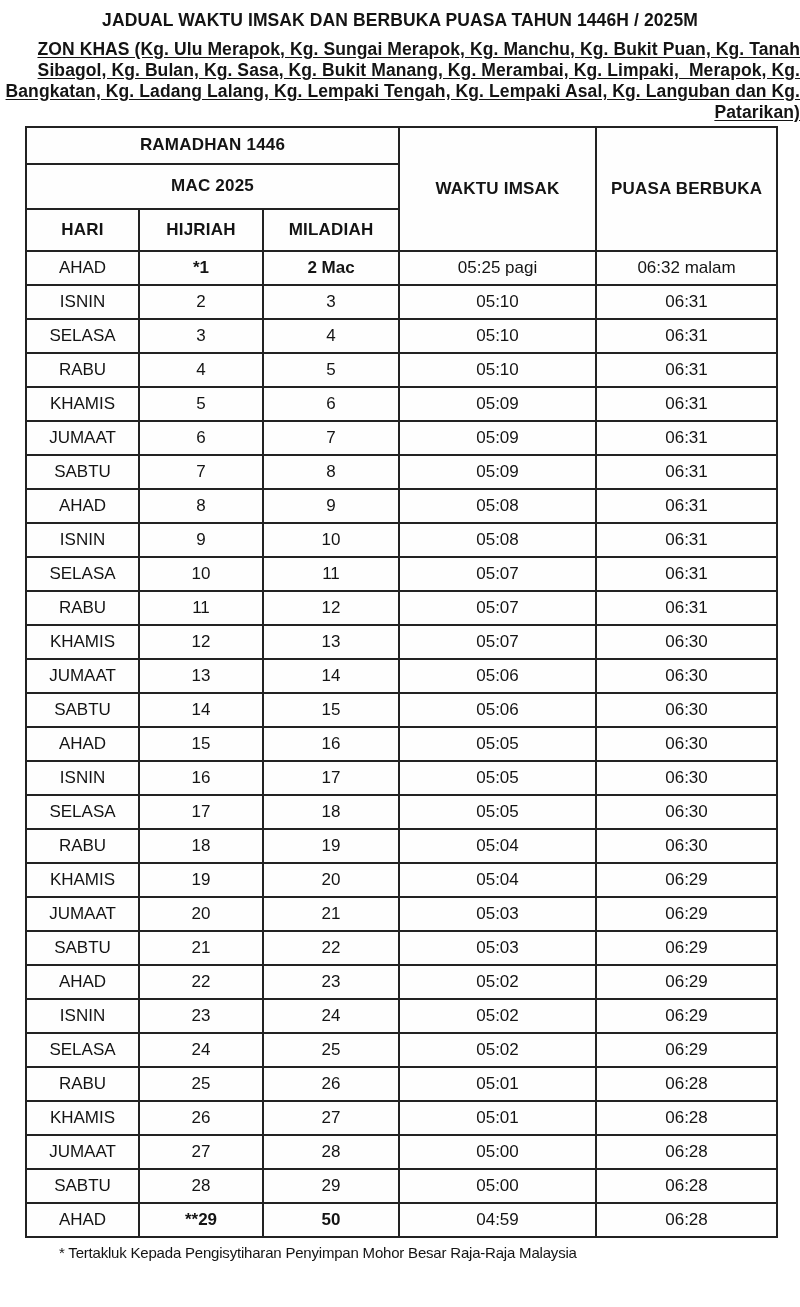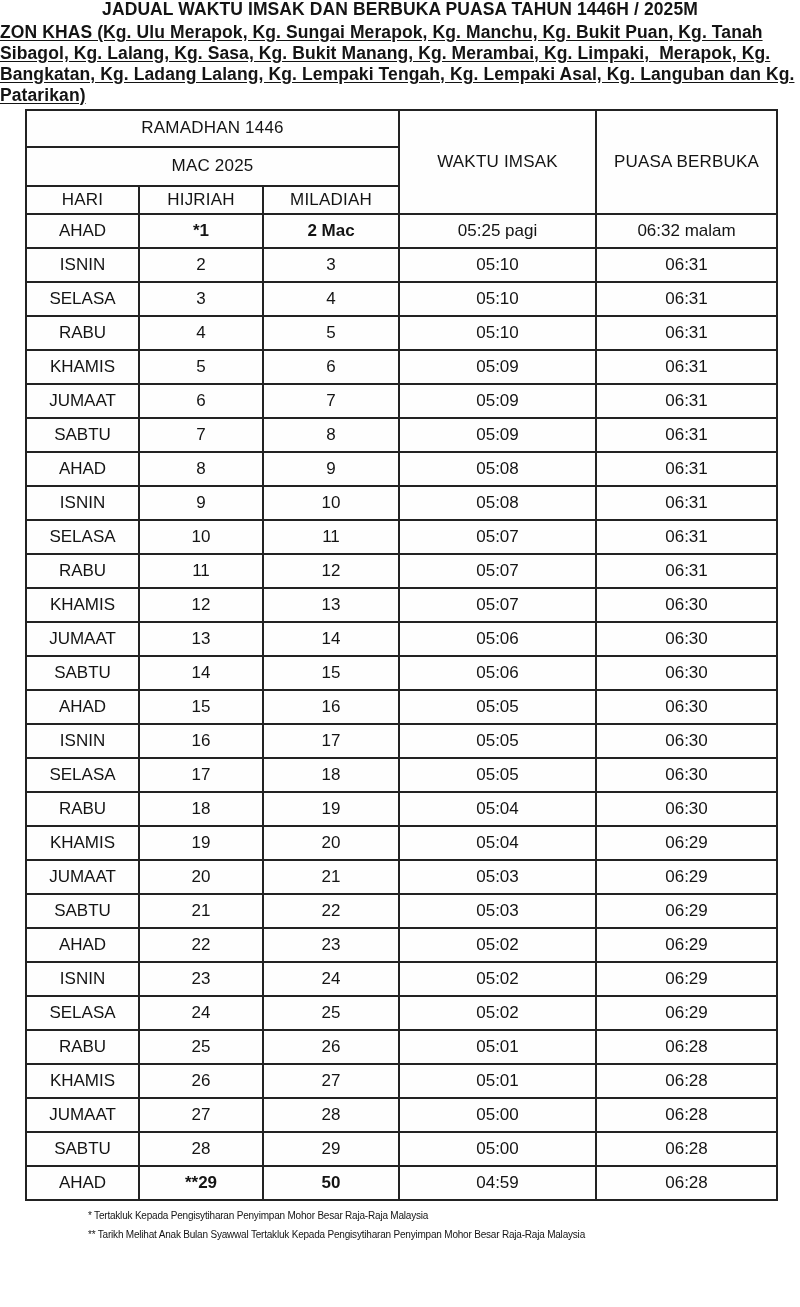--- a/index.html
+++ b/index.html
@@ -8,31 +8,31 @@
     padding: 0;
     background: #ffffff;
   }
   body {
     width: 800px;
     height: 1307px;
     font-family: "Liberation Sans", sans-serif;
     color: #141414;
     overflow: hidden;
   }
-  .page { }
+  .page { padding-top: 11px; }
 
   
   .title-block { text-align: center; }
   .title-line {
     font-size: 17.5px;
     font-weight: bold;
     line-height: 19.5px;
     letter-spacing: 0.1px;
   }
-  .zone-block { margin-top: 2px; text-align: left; }
+  .zone-block { margin-top: 8px; text-align: right; }
   .zone-line {
     display: block;
     font-size: 17.5px;
     font-weight: bold;
     line-height: 21px;
     text-decoration: underline;
     text-underline-offset: 2px;
     white-space: pre-wrap;
     letter-spacing: 0.1px;
   }
@@ -46,52 +46,52 @@
     width: 751px;
   }
   table.schedule td {
     border: 2px solid #222222;
     text-align: center;
     vertical-align: middle;
     padding: 0;
     font-size: 17px;
     background: #fefefe;
   }
-  td.hcell { font-weight: normal; font-size: 17px; letter-spacing: 0.2px; }
+  td.hcell { font-weight: bold; font-size: 17px; letter-spacing: 0.2px; }
   tr.hrow1 td { height: 37px; }
-  tr.hrow2 td { height: 39px; }
-  tr.hrow3 td { height: 28px; }
+  tr.hrow2 td { height: 45px; }
+  tr.hrow3 td { height: 42px; }
   tr.drow td { height: 34px; }
   td.imsak-head, td.berbuka-head { line-height: 22px; }
   td.bold { font-weight: bold; }
 
   
   .notes {
-    margin-left: 88px;
+    margin-left: 59px;
     margin-top: 5px;
     max-width: 660px;
-    font-size: 10px;
+    font-size: 15px;
     line-height: 19px;
     letter-spacing: -0.2px;
   }
   .note {
     padding-left: 18px;
     text-indent: -18px;
   }
 </style>
 </head>
 <body>
 
 <div class="page">
 
   <div class="title-block">
     <div class="title-line">JADUAL WAKTU IMSAK DAN BERBUKA PUASA TAHUN 1446H / 2025M</div>
     <div class="zone-block">
       <span class="zone-line">ZON KHAS (Kg. Ulu Merapok, Kg. Sungai Merapok, Kg. Manchu, Kg. Bukit Puan, Kg. Tanah</span>
-      <span class="zone-line">Sibagol, Kg. Lalang, Kg. Sasa, Kg. Bukit Manang, Kg. Merambai, Kg. Limpaki,  Merapok, Kg.</span>
+      <span class="zone-line">Sibagol, Kg. Bulan, Kg. Sasa, Kg. Bukit Manang, Kg. Merambai, Kg. Limpaki,  Merapok, Kg.</span>
       <span class="zone-line">Bangkatan, Kg. Ladang Lalang, Kg. Lempaki Tengah, Kg. Lempaki Asal, Kg. Languban dan Kg.</span>
       <span class="zone-line">Patarikan)</span>
     </div>
   </div>
 
   <table class="schedule">
     <colgroup>
       <col style="width:113px">
       <col style="width:124px">
       <col style="width:136px">
@@ -313,16 +313,15 @@
       <td class="bold">**29</td>
       <td class="bold">50</td>
       <td>04:59</td>
       <td>06:28</td>
     </tr>
       </tbody>
   </table>
 
   <div class="notes">
     <div class="note">* Tertakluk Kepada Pengisytiharan Penyimpan Mohor Besar Raja-Raja Malaysia</div>
-    <div class="note">** Tarikh Melihat Anak Bulan Syawwal Tertakluk Kepada Pengisytiharan Penyimpan Mohor Besar Raja-Raja Malaysia</div>
   </div>
 
 </div>
 
 </body></html>

